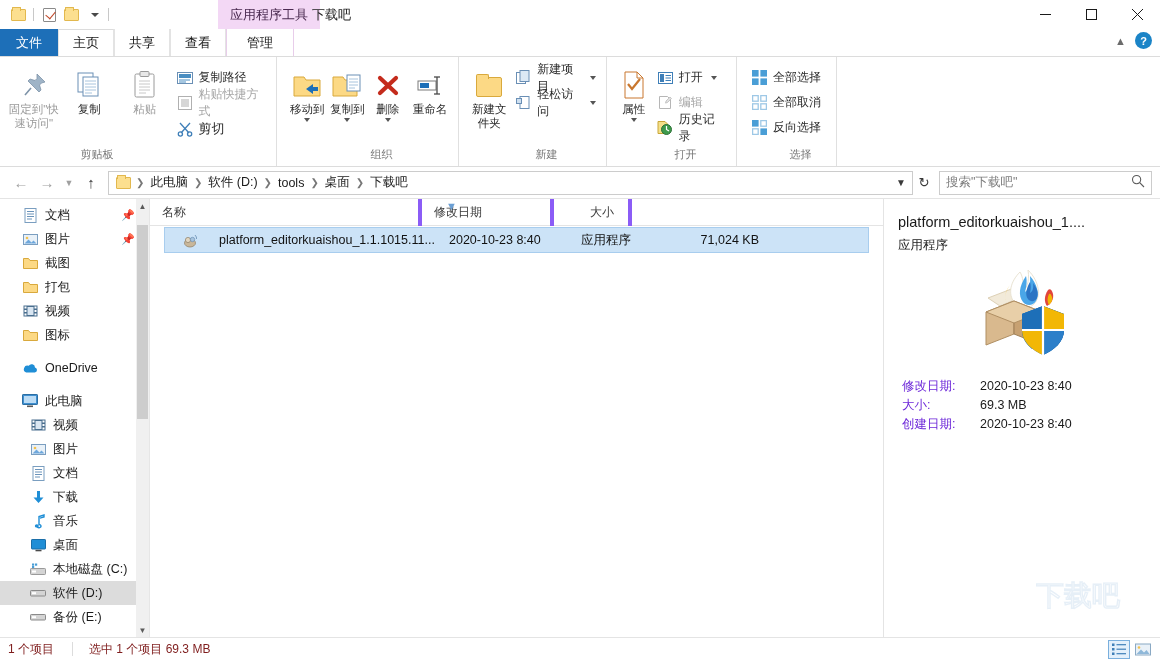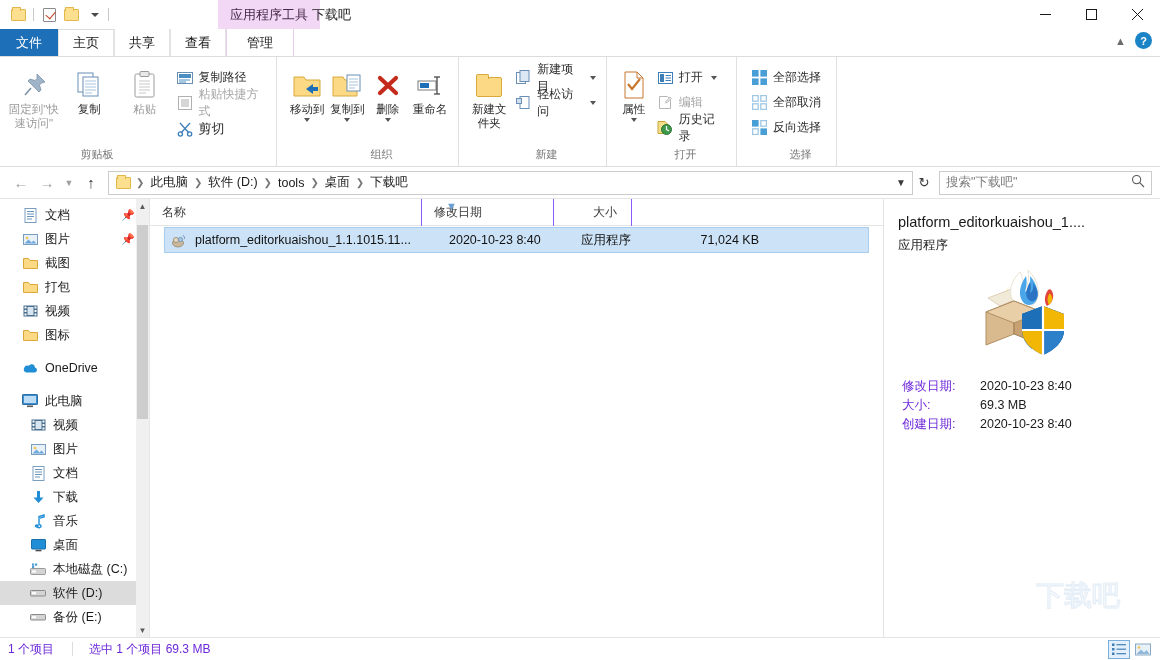--- a/index.html
+++ b/index.html
@@ -146,34 +146,34 @@
   .sb-scroll {
     position:absolute; right:0; top:0; bottom:0; width:13px; background:#f0f0f0;
     display:flex; flex-direction:column; align-items:center;
   }
   .sb-arrow { height:14px; width:13px; display:flex; align-items:center; justify-content:center; color:#5a5a5a; font-size:8px; background:#f0f0f0;}
   .sb-thumb { position:absolute; top:26px; left:1px; width:11px; height:194px; background:#cdcdcd; }
 
   
   .filelist { flex:1; min-width:0; display:flex; flex-direction:column; background:#fff; }
   .colhead { height:27px; display:flex; align-items:center; border-bottom:1px solid #e4e4e4; position:relative; }
-  .col { font-size:12px; color:#3a3a3a; padding-left:12px; height:27px; display:flex; align-items:center; border-right:1px solid #8b5cf6; }
+  .col { font-size:12px; color:#3a3a3a; padding-left:12px; height:27px; display:flex; align-items:center; border-right:4px solid #8b5cf6; }
   .col.name { width:272px; }
   .col.date { width:132px; }
   .col.type { width:118px; }
   .col.size { width:78px; justify-content:flex-end; padding-right:14px; }
   .sort-ind { position:absolute; left:296px; top:1px; color:#6b9fd4; font-size:11px; }
   .rows { flex:1; position:relative; }
   .frow {
     height:26px; display:flex; align-items:center; margin:1px 14px 0 14px;
     border:1px solid transparent;
   }
   .frow.sel { background:#cce3f7; border:1px solid #a8cdee; }
   .fcell { font-size:12.5px; color:#111; padding-left:12px; white-space:nowrap; overflow:hidden; }
-  .fcell.name { width:272px; display:flex; align-items:center; gap:7px; padding-left:6px; }
+  .fcell.name { width:272px; display:flex; align-items:center; gap:19px; padding-left:18px; }
   .fcell.date { width:132px; }
   .fcell.type { width:118px; }
   .fcell.size { width:78px; text-align:right; padding-left:0; padding-right:6px; }
   .appicon16 { width:17px;height:17px;flex:none; }
 
   
   .details {
     width:277px; flex:none; border-left:1px solid #e4e4e4; background:#fff;
     padding:14px 0 0 0; position:relative; overflow:hidden;
   }
@@ -186,21 +186,21 @@
   .det-value { color:#1a1a1a; }
   .watermark {
     position:absolute; right:6px; bottom:20px; opacity:0.5;
   }
 
   
   .statusbar {
     height:23px; flex:none; border-top:1px solid #e4e4e4; background:#fff;
     display:flex; align-items:center; padding:0 8px; position:relative;
   }
-  .st-text { font-size:12px; color:#6d28d9; padding-right:18px; }
+  .st-text { font-size:12px; color:#7f1d1d; padding-right:18px; }
   .st-sep { width:1px; height:14px; background:#dcdcdc; margin-right:16px; }
   .viewbtns { position:absolute; right:6px; top:2px; display:flex; gap:2px; }
   .vbtn { width:22px;height:19px;display:flex;align-items:center;justify-content:center;border:1px solid transparent;}
   .vbtn.active { border:1px solid #7aafdd; background:#e3f0fb; }
 </style>
 </head>
 <body>
 
 <div class="window">
 

